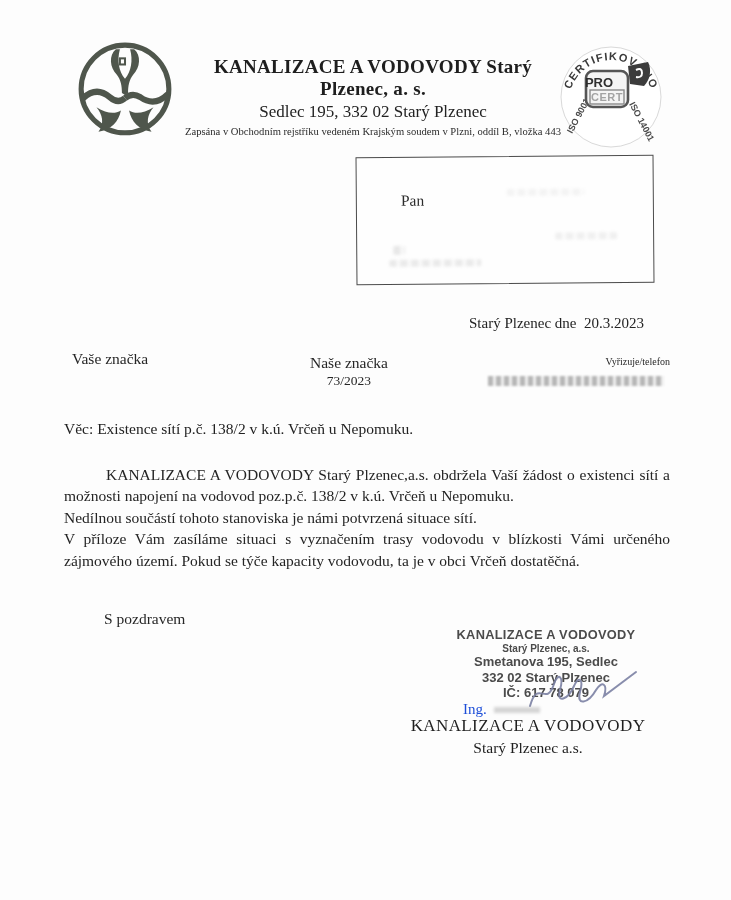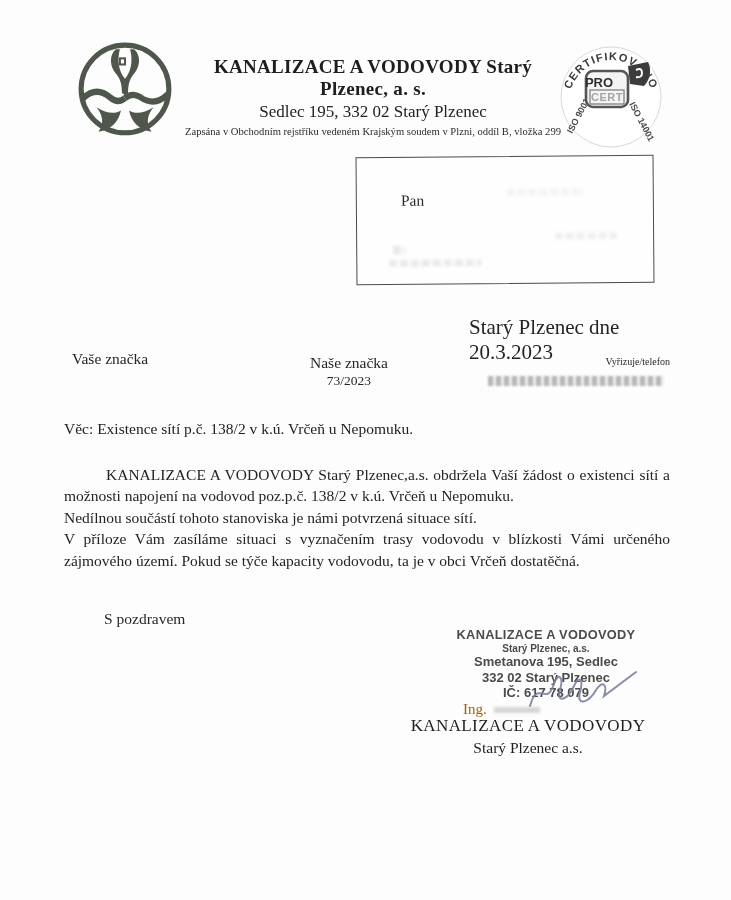--- a/index.html
+++ b/index.html
@@ -55,21 +55,21 @@
     filter: blur(1.6px);
     border-radius: 2px;
   }
   .smudge.s1 { left: 150px; top: 32px; width: 78px; height: 7px; opacity: 0.10; }
   .smudge.s2 { left: 198px; top: 76px; width: 62px; height: 7px; opacity: 0.14; }
   .smudge.s3 { left: 36px;  top: 88px; width: 12px; height: 9px; opacity: 0.22; }
   .smudge.s4 { left: 32px;  top: 102px; width: 92px; height: 7px; opacity: 0.20; }
   
   .date-line {
     position: absolute; left: 469px; top: 315px;
-    font-size: 21px; color: #242424;
+    font-size: 15px; color: #242424;
   }
   .ref-your   { position: absolute; left: 72px;  top: 350px; font-size: 15.5px; }
   .ref-our    { position: absolute; left: 284px; top: 354px; width: 130px; text-align: center; font-size: 15.5px; }
   .ref-our-value { font-size: 13.5px; margin-top: 1px; }
   .ref-handler { position: absolute; left: 480px; top: 356px; width: 190px; text-align: right; font-size: 10px; }
   .handler-smudge {
     position: absolute; left: 488px; top: 376px;
     width: 176px; height: 10px;
     background: repeating-linear-gradient(90deg, #7d7d7d 0 5px, rgba(125,125,125,0.2) 5px 8px);
     filter: blur(1.3px); opacity: 0.55;
@@ -100,21 +100,21 @@
   }
   .company-stamp .st-l1 { font-size: 12.8px; letter-spacing: 0.3px; }
   .company-stamp .st-l2 { font-size: 10px; }
   .company-stamp .st-sm { font-size: 13px; }
   .signature {
     position: absolute; left: 524px; top: 664px;
     width: 120px; height: 52px;
   }
   .signer-line {
     position: absolute; left: 463px; top: 701px;
-    font-size: 15px; color: #a16207;
+    font-size: 15px; color: #1d4ed8;
   }
   .signer-smudge {
     position: absolute; left: 494px; top: 707px;
     width: 46px; height: 6px;
     background: #8a8a8a; filter: blur(1.6px); opacity: 0.35;
   }
   .signoff {
     position: absolute; left: 407px; top: 716px;
     width: 242px; text-align: center; color: #1f1f1f;
   }
@@ -141,21 +141,21 @@
       <rect x="46" y="19" width="3" height="4" fill="#fdfdfd"></rect>
 
       <path d="M22,66 C32,72 40,73 46,69 C44,80 36,88 24,90 C30,82 28,73 22,66 Z"></path>
       <path d="M78,66 C68,72 60,73 54,69 C56,80 64,88 76,90 C70,82 72,73 78,66 Z"></path>
     </g>
   </svg>
 
   <div class="header-text">
     <div class="header-company">KANALIZACE A VODOVODY Starý Plzenec, a. s.</div>
     <div class="header-address">Sedlec 195, 332 02 Starý Plzenec</div>
-    <div class="header-registration">Zapsána v Obchodním rejstříku vedeném Krajským soudem v Plzni, oddíl B, vložka 299</div>
+    <div class="header-registration">Zapsána v Obchodním rejstříku vedeném Krajským soudem v Plzni, oddíl B, vložka 443</div>
   </div>
 
   <svg class="cert-stamp" viewBox="0 0 110 110">
     <circle cx="55" cy="57" r="50" fill="#ffffff" stroke="#d9d9d9" stroke-width="1"></circle>
     <defs>
       <path id="certArc" d="M 13,62 A 42,42 0 0 1 97,62"></path>
     </defs>
     <text font-family="Liberation Sans, sans-serif" font-size="11" font-weight="bold" fill="#3a3a3a" letter-spacing="1.2">
       <textPath href="#certArc" startOffset="50%" text-anchor="middle">CERTIFIKOVÁNO</textPath>
     </text>

